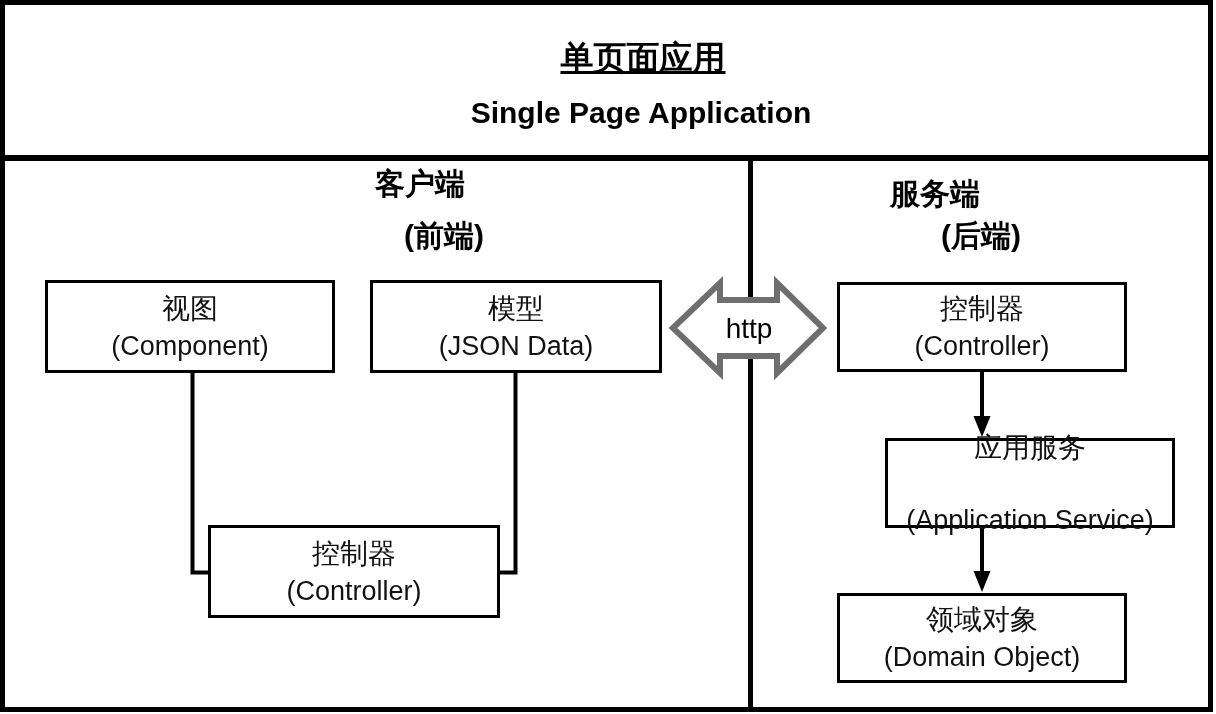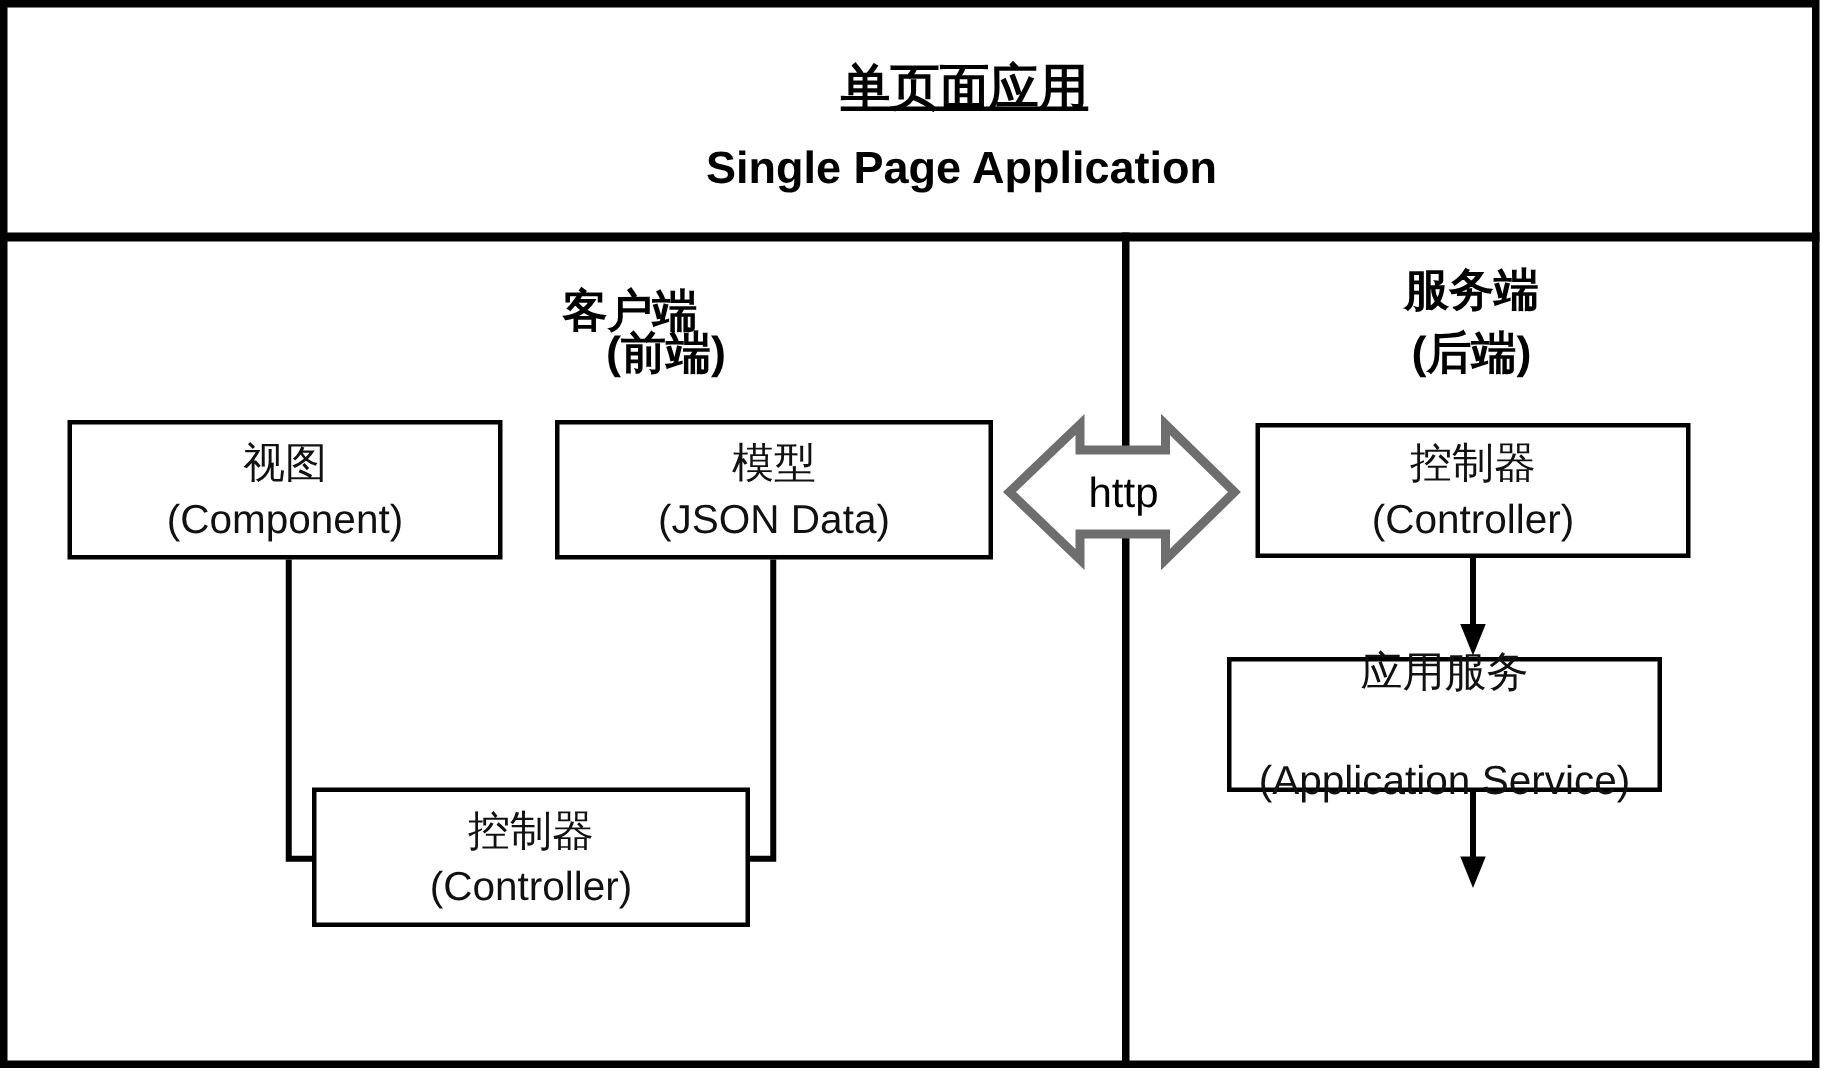--- a/index.html
+++ b/index.html
@@ -48,23 +48,23 @@
 <body>
 
 <div id="canvas">
 
   <div class="hdivider"></div>
   <div class="vdivider"></div>
 
   <div class="title-zh">单页面应用</div>
   <div class="title-en">Single Page Application</div>
 
-  <div class="panel-heading" style="left:420px;top:193px;">客户端</div>
+  <div class="panel-heading" style="left:420px;top:169px;">客户端</div>
   <div class="panel-heading" style="left:420px;top:221px;margin-left:24px;">(前端)</div>
-  <div class="panel-heading" style="left:981px;top:179px;">服务端</div>
+  <div class="panel-heading" style="left:935px;top:179px;">服务端</div>
   <div class="panel-heading" style="left:981px;top:221px;">(后端)</div>
 
   <svg class="overlay" viewBox="0 0 1216 714">
 
     <path d="M192.5 372 V572.5 H209" fill="none" stroke="#000" stroke-width="4"></path>
     <path d="M515.5 372 V572.5 H499" fill="none" stroke="#000" stroke-width="4"></path>
 
     <g>
       <line x1="982" y1="371" x2="982" y2="421" stroke="#000" stroke-width="4"></line>
       <polygon points="973.5,416 990.5,416 982,437" fill="#000"></polygon>
@@ -90,19 +90,23 @@
   </div>
   <div class="dbox" style="left:208px;top:525px;width:292px;height:93px;">
     <span class="line1">控制器</span>
     <span class="line2">(Controller)</span>
   </div>
 
   <div class="dbox" style="left:837px;top:282px;width:290px;height:90px;">
     <span class="line1">控制器</span>
     <span class="line2">(Controller)</span>
   </div>
-  <div class="dbox" style="left:818px;top:438px;width:290px;height:90px;gap:35px;">
+  <div class="dbox" style="left:885px;top:438px;width:290px;height:90px;gap:35px;">
     <span class="line1">应用服务</span>
     <span class="line2">(Application Service)</span>
+  </div>
+  <div class="dbox" style="left:837px;top:593px;width:290px;height:90px;">
+    <span class="line1">领域对象</span>
+    <span class="line2">(Domain Object)</span>
   </div>
 
   <div class="outer-border"></div>
 </div>
 
 </body></html>

